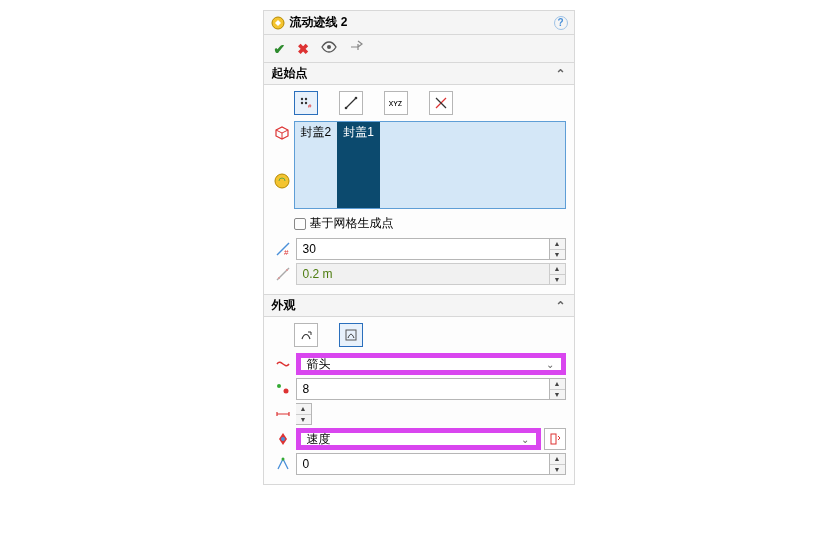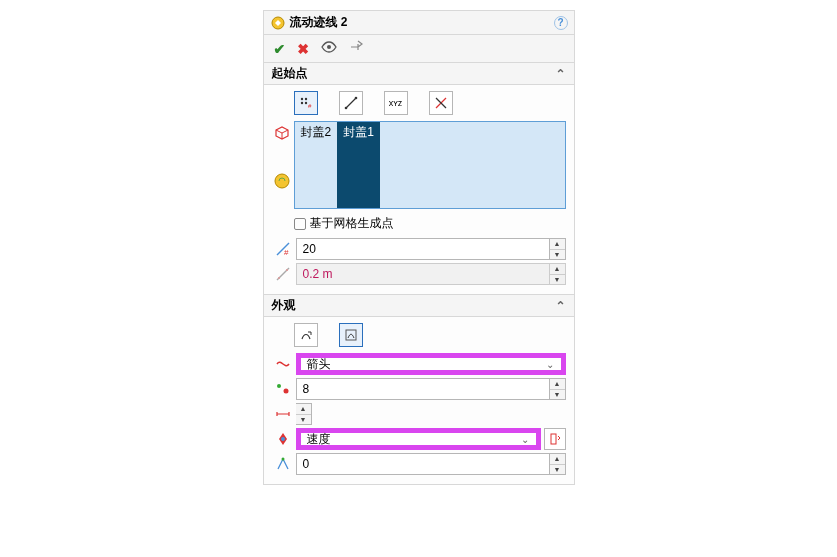--- a/index.html
+++ b/index.html
@@ -71,21 +71,21 @@
 
   .chk-row { display:flex; align-items:center; margin:6px 0 6px 22px; gap:4px;}
   .chk { width:12px; height:12px; border:1px solid #888; border-radius:2px;}
 
   .field-row { display:flex; align-items:center; margin:3px 0; }
   .field-row .side-icon { width:22px; }
   .field-input {
     flex:1; height:22px; border:1px solid #b6b6b6; background:#fff;
     display:flex; align-items:center; padding:0 6px; font-size:12px;
   }
-  .field-input.disabled { background:#f1f1f1; color:#be185d; border-color:#ccc;}
+  .field-input.disabled { background:#f1f1f1; color:#4d7c0f; border-color:#ccc;}
   .spinner {
     width:16px; height:22px; border:1px solid #b6b6b6; border-left:none;
     display:flex; flex-direction:column; background:#f4f4f4;
   }
   .spinner div { flex:1; display:flex; align-items:center; justify-content:center; font-size:7px; color:#444;}
   .spinner div:first-child { border-bottom:1px solid #ccc;}
   .spinner.disabled { background:#f1f1f1; color:#aaa; border-color:#ccc;}
 
   .dropdown {
     flex:1; height:22px; border:5px solid #d946ef; background:#fff;
@@ -190,21 +190,21 @@
     </div>
 
     <div class="field-row">
       <span class="side-icon">
         <svg width="16" height="16" viewBox="0 0 16 16">
             <path d="M2 14L14 2" stroke="#4a90d9" stroke-width="1.5"></path>
             <text x="9" y="14" font-size="8" fill="#d33">#</text>
           </svg>
       </span>
       <div class="field-input">
-        <span>20</span>
+        <span>30</span>
       </div>
       <div class="spinner">
           <div>▲</div>
           <div>▼</div>
         </div>
     </div>
 
     <div class="field-row">
       <span class="side-icon">
         <svg width="16" height="16" viewBox="0 0 16 16">

